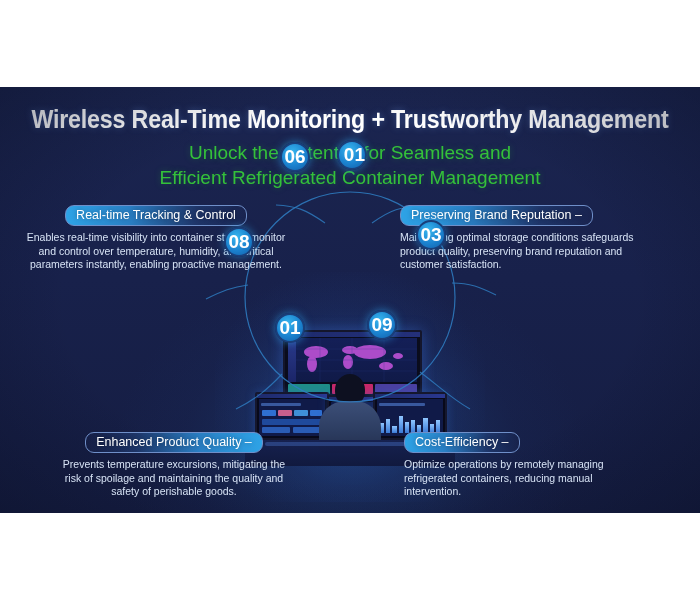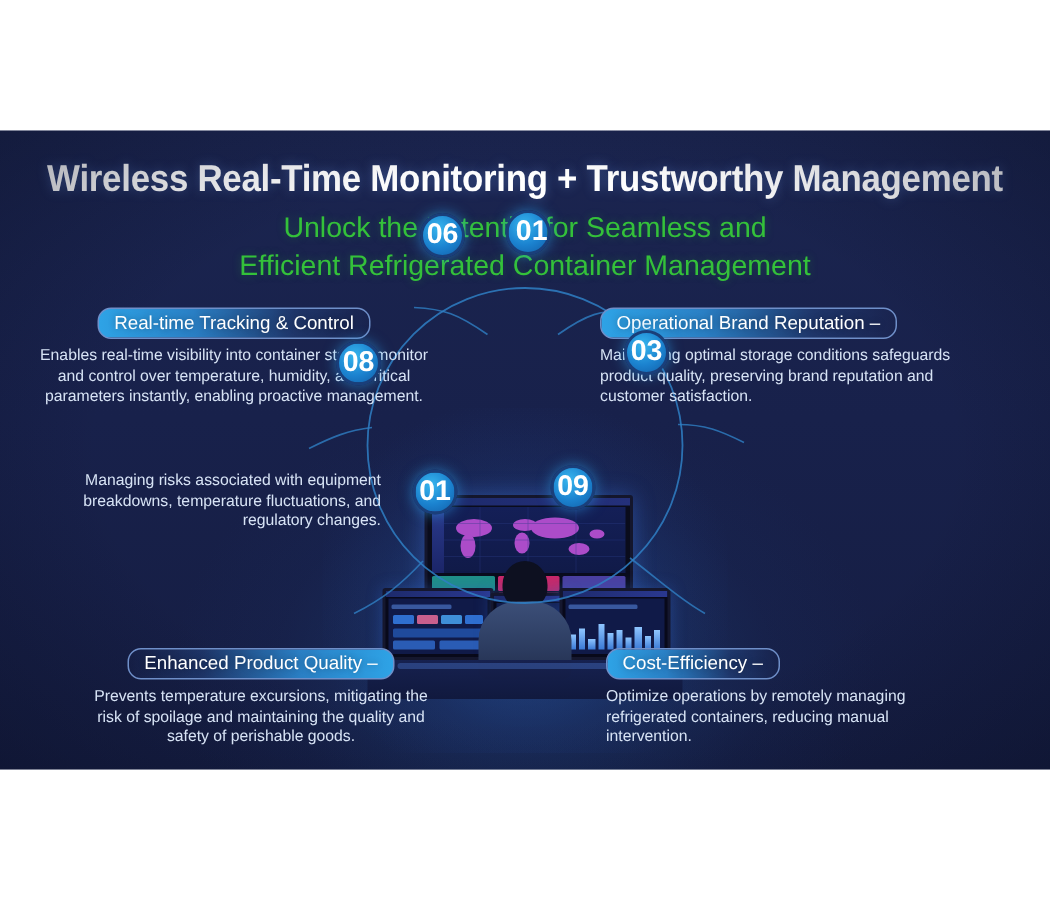--- a/index.html
+++ b/index.html
@@ -372,26 +372,25 @@
     <div class="badge" style="left:275px;top:226px;">01</div>
     <div class="badge" style="left:224px;top:140px;">08</div>
     <div class="badge" style="left:280px;top:55px;">06</div>
 
     <div class="callout t-center" style="left:22px;top:118px;width:268px;">
       <span class="chip">Real-time Tracking &amp; Control</span>
       <div class="body-text">Enables real-time visibility into container status, monitor and control over temperature, humidity, and critical parameters instantly, enabling proactive management.</div>
     </div>
 
     <div class="callout t-left" style="left:400px;top:118px;width:250px;">
-      <span class="chip">Operational Brand Reputation –</span>
+      <span class="chip">Preserving Brand Reputation –</span>
       <div class="body-text">Maintaining optimal storage conditions safeguards product quality, preserving brand reputation and customer satisfaction.</div>
     </div>
 
     <div class="callout t-right" style="left:10px;top:222px;width:244px;">
-      <div class="body-text">Managing risks associated with equipment breakdowns, temperature fluctuations, and regulatory changes.</div>
     </div>
 
 
     <div class="callout t-center" style="left:58px;top:345px;width:232px;">
       <span class="chip rtl">Enhanced Product Quality –</span>
       <div class="body-text">Prevents temperature excursions, mitigating the risk of spoilage and maintaining the quality and safety of perishable goods.</div>
     </div>
 
     <div class="callout t-left" style="left:404px;top:345px;width:226px;">
       <span class="chip">Cost-Efficiency –</span>

